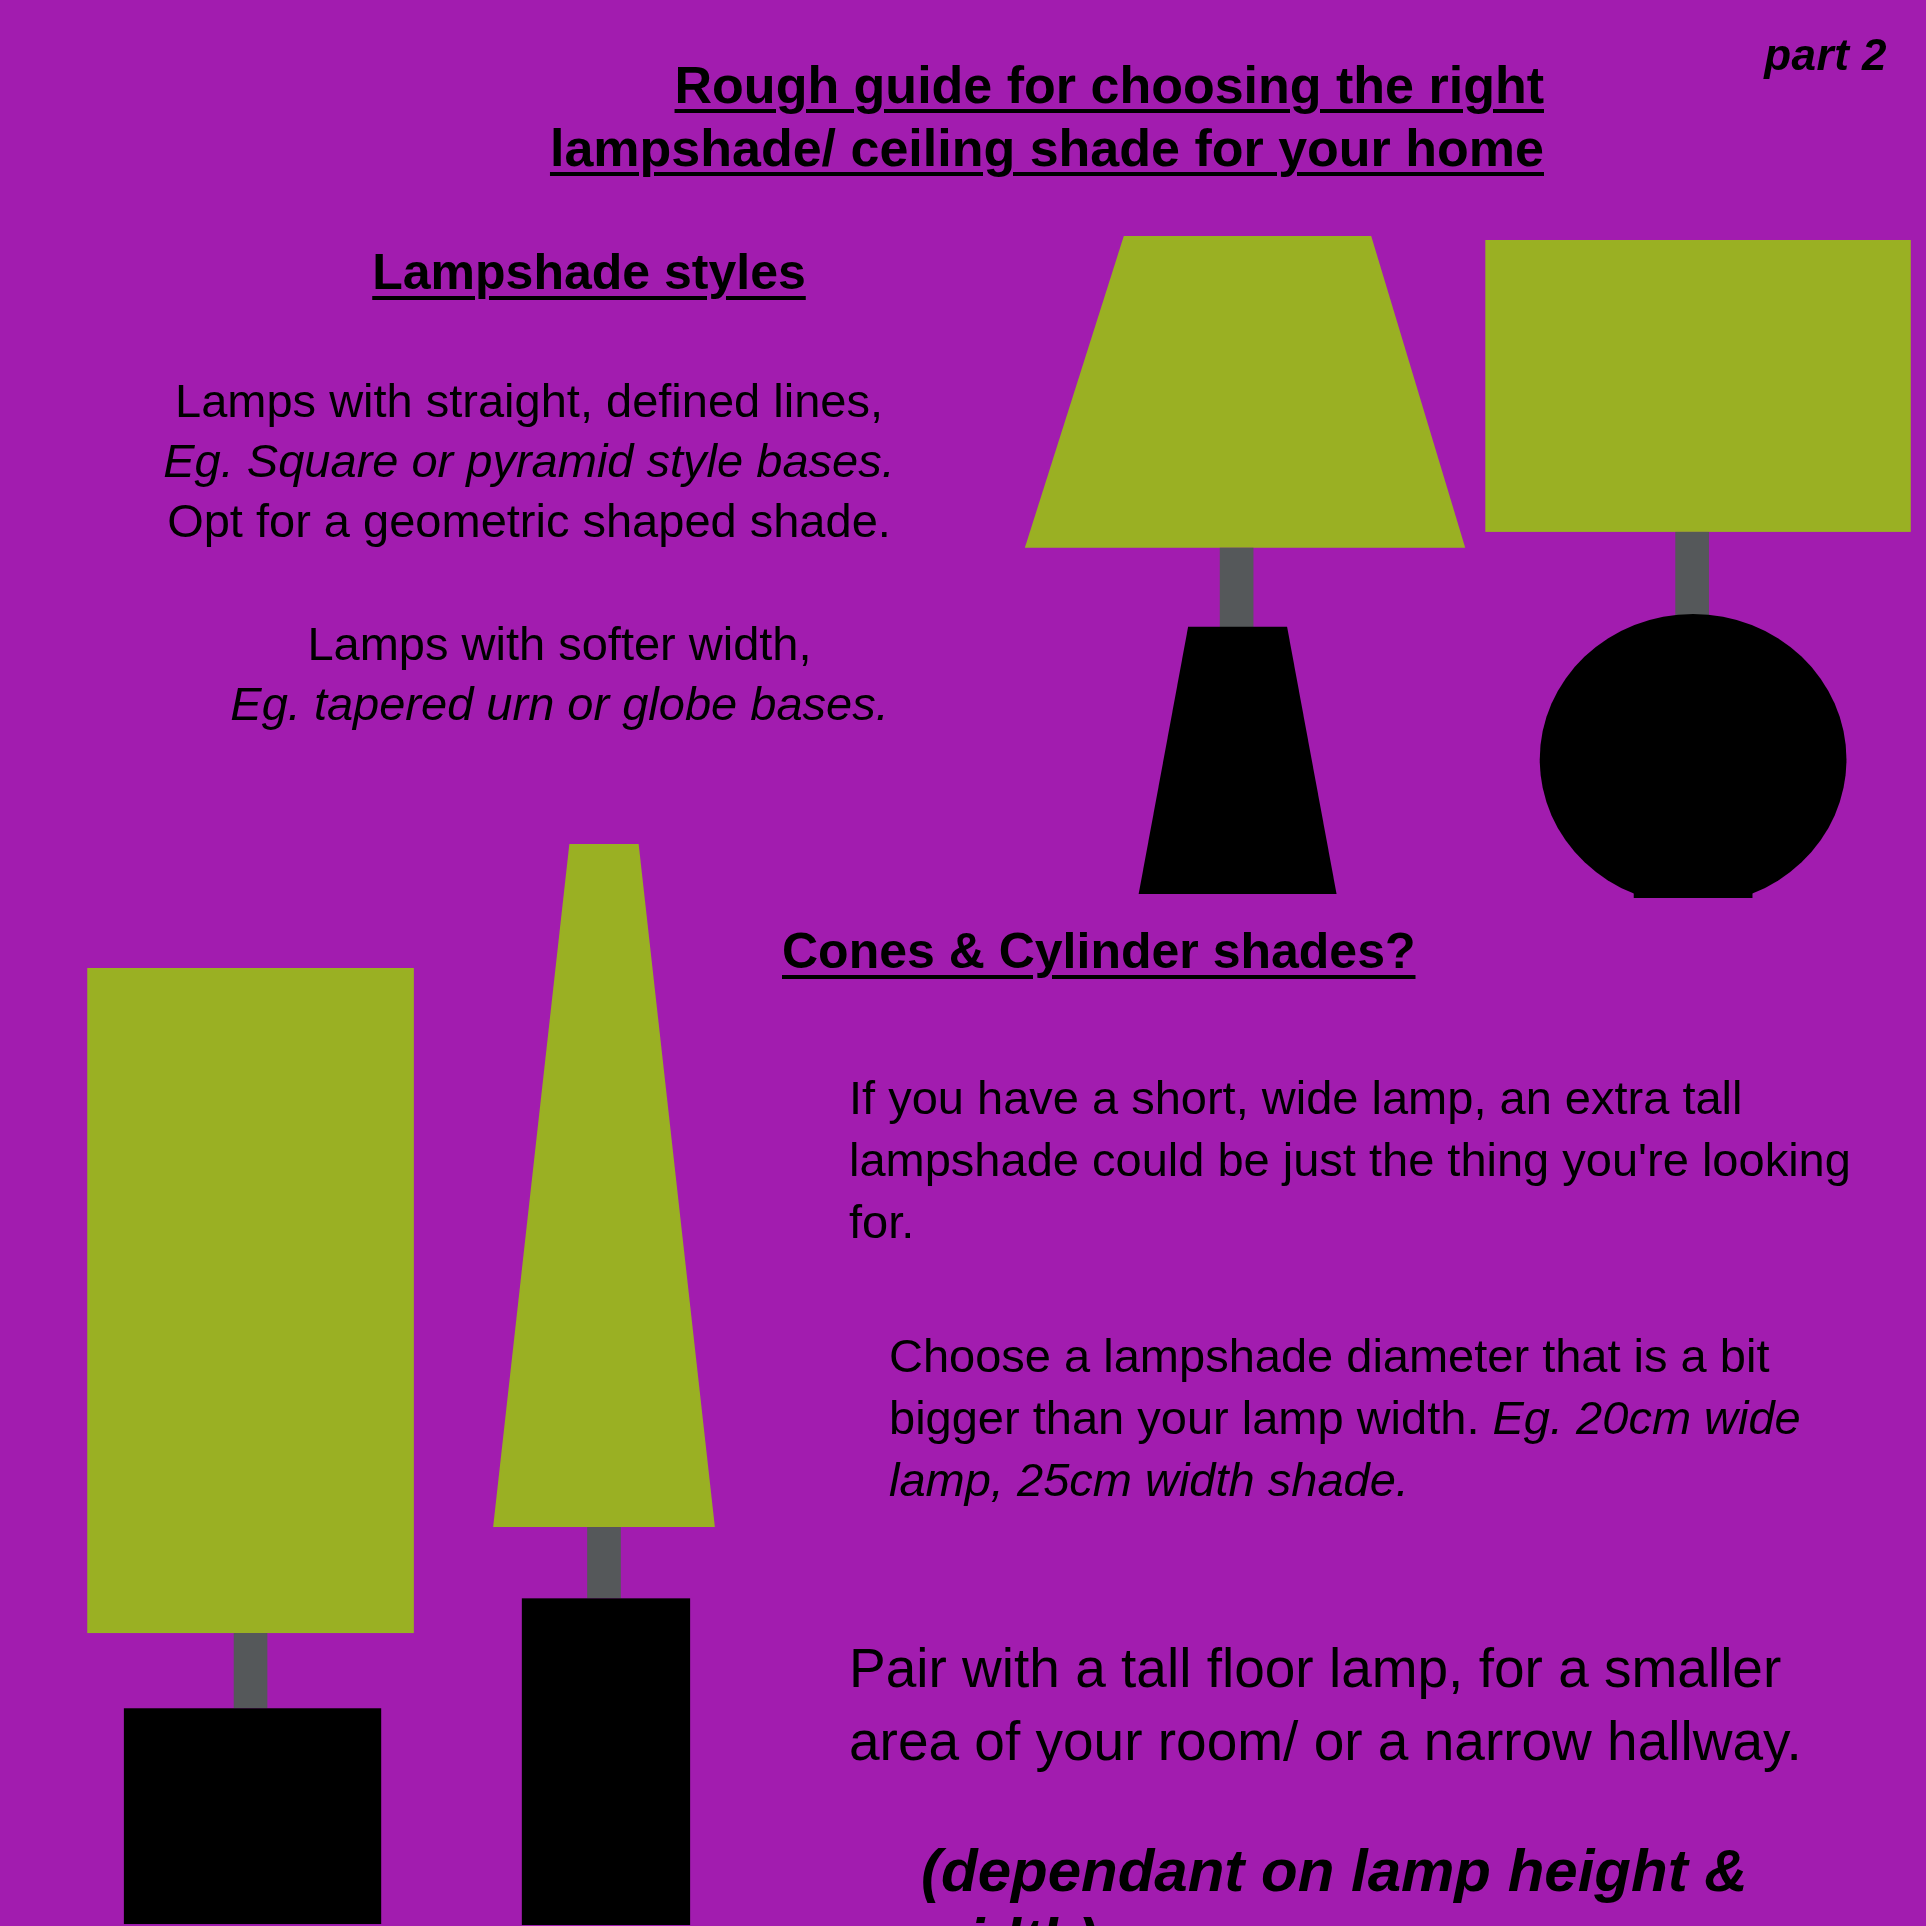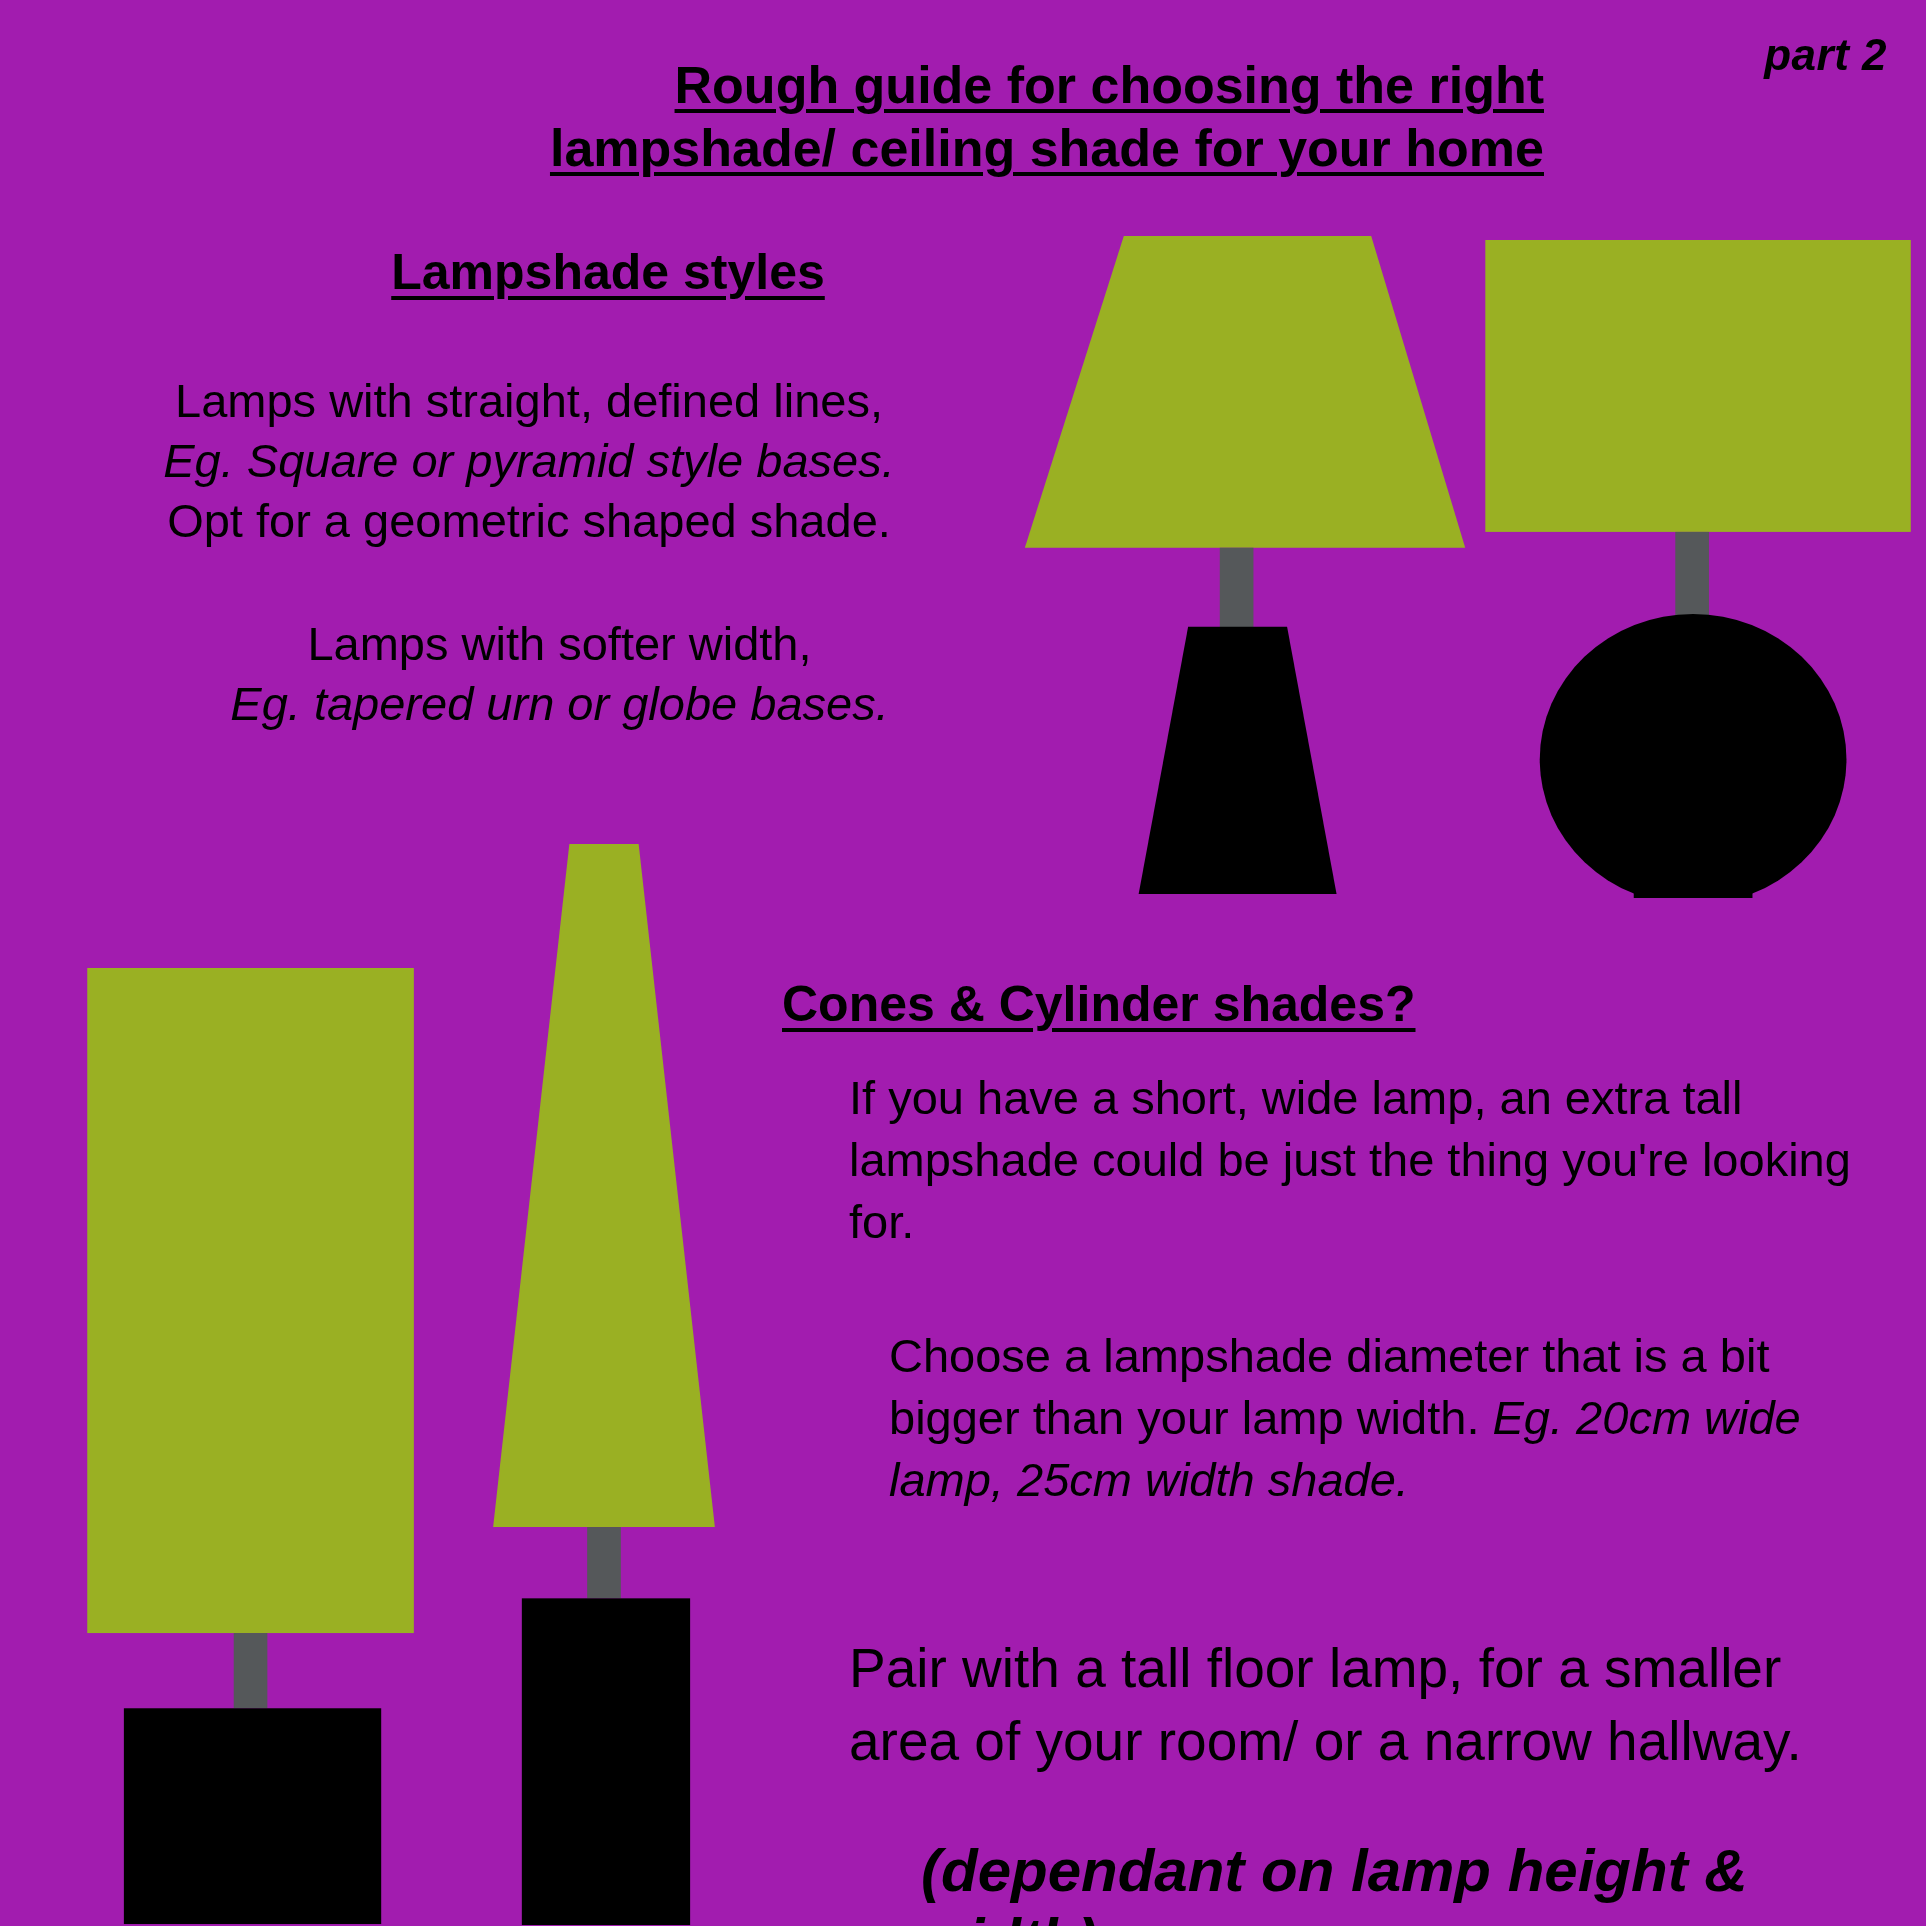--- a/index.html
+++ b/index.html
@@ -39,21 +39,21 @@
     font-size: 52px;
     font-weight: 700;
     line-height: 1.22;
   }
   .main-title .u {
     text-decoration: underline;
     text-underline-offset: 6px;
     text-decoration-thickness: 4px;
   }
   .h-styles {
-    left: 212px;
+    left: 193px;
     top: 243px;
     width: 792px;
     text-align: center;
     font-size: 50px;
     font-weight: 700;
     text-decoration: underline;
     text-underline-offset: 7px;
     text-decoration-thickness: 4px;
   }
   .para-1 {
@@ -69,21 +69,21 @@
     top: 614px;
     width: 901px;
     text-align: center;
     font-size: 47px;
     line-height: 1.28;
   }
   .italic { font-style: italic; }
 
   .h-cones {
     left: 782px;
-    top: 975px;
+    top: 922px;
     font-size: 50px;
     font-weight: 700;
     text-decoration: underline;
     text-underline-offset: 7px;
     text-decoration-thickness: 4px;
     white-space: nowrap;
   }
   .para-3 {
     left: 849px;
     top: 1067px;

